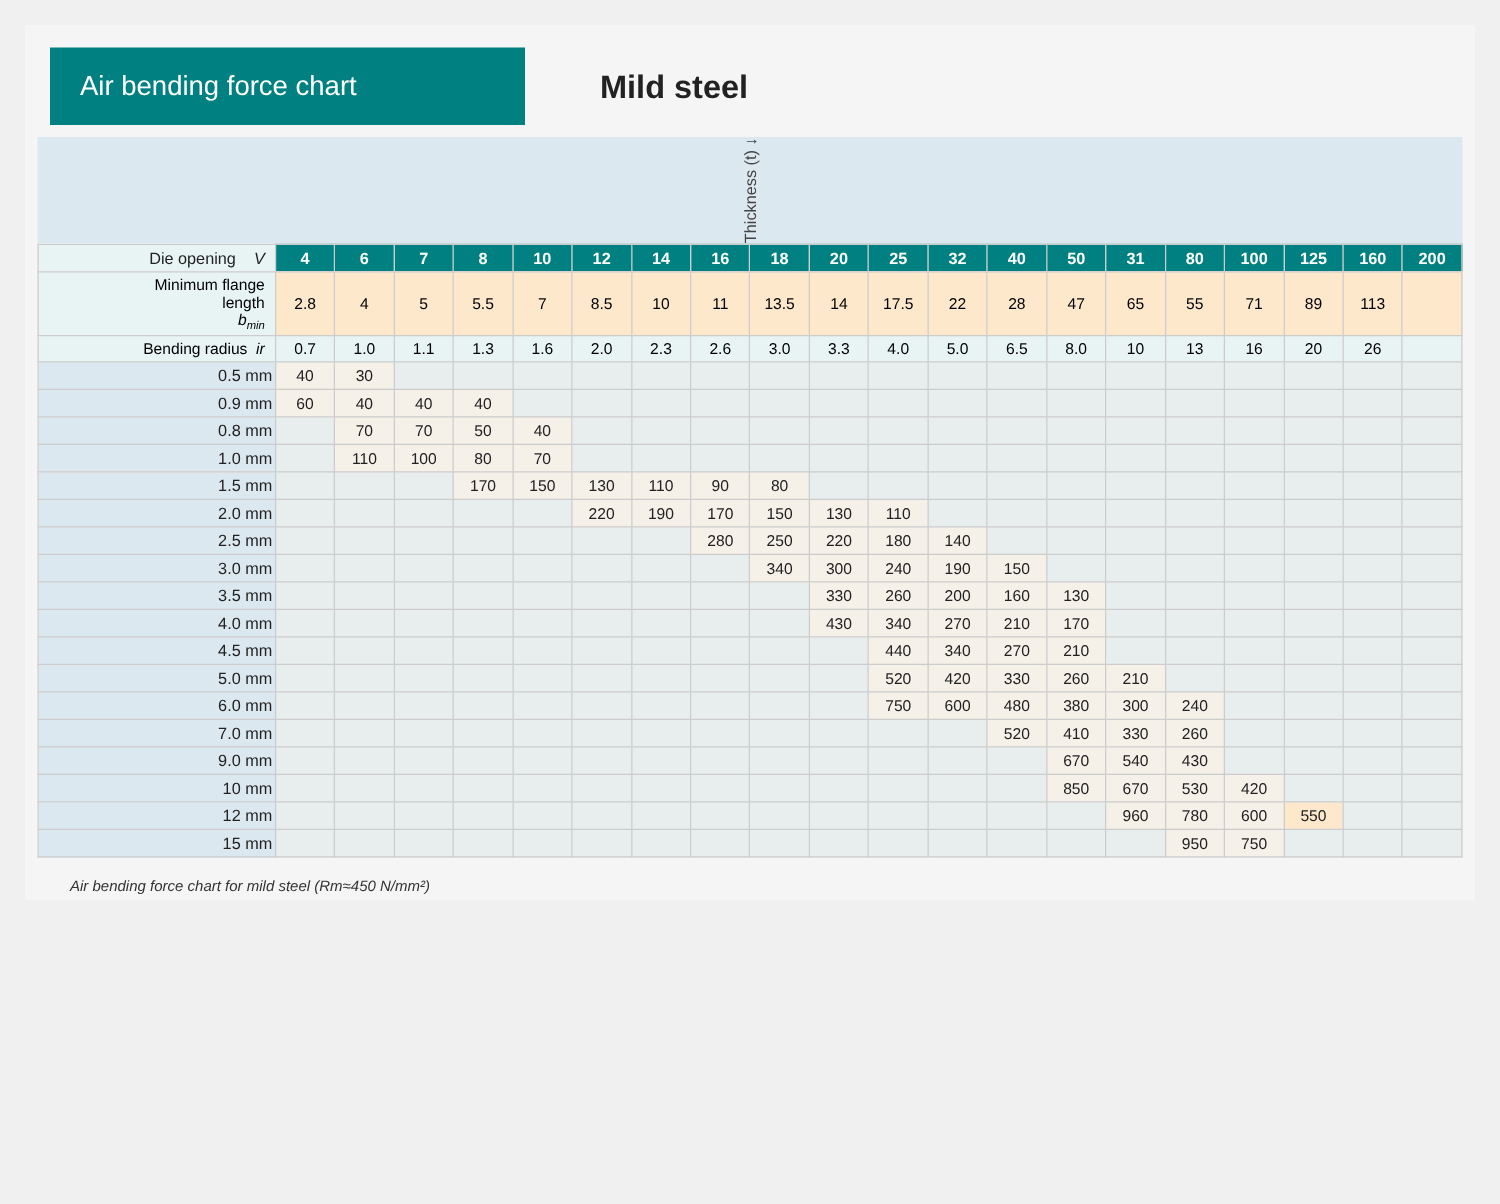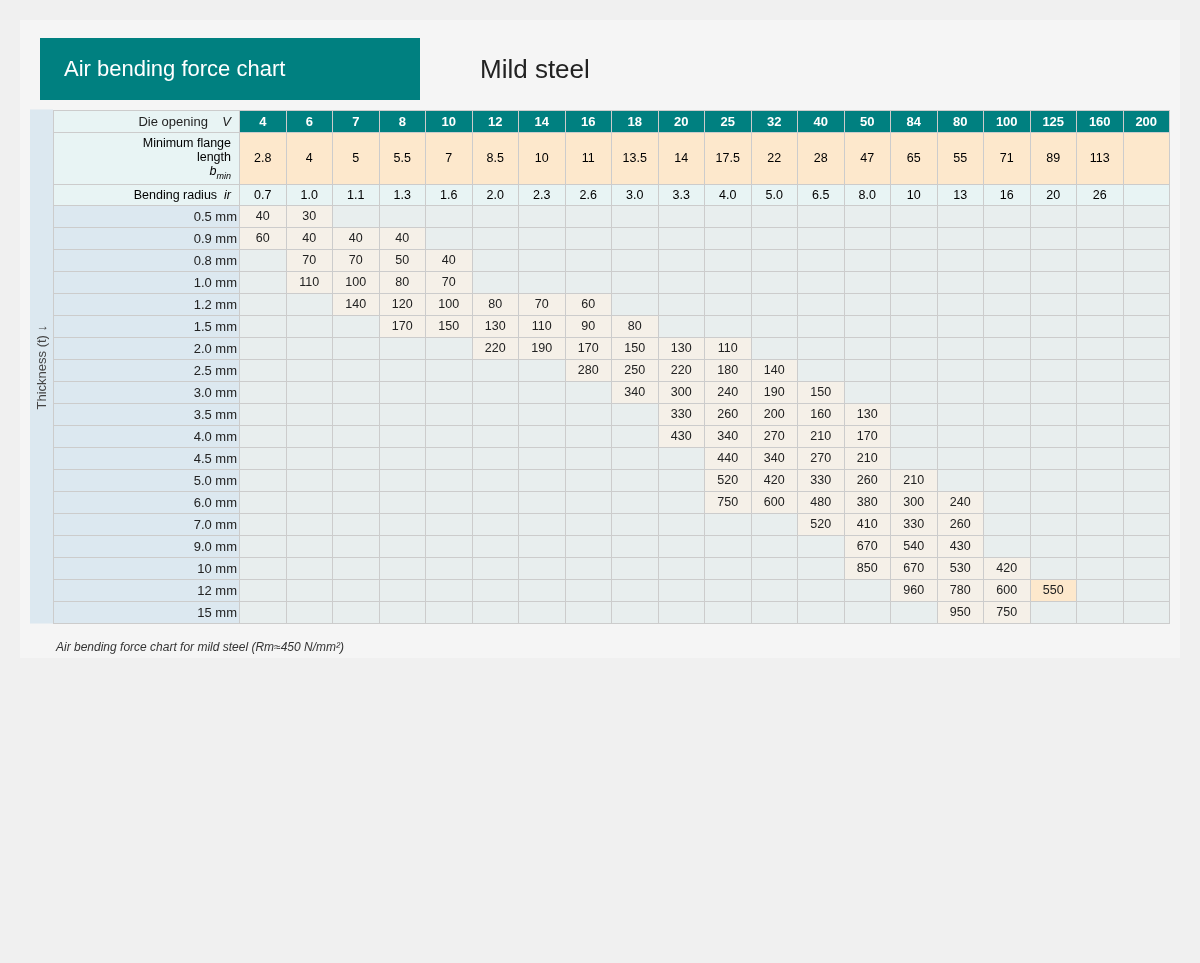--- a/index.html
+++ b/index.html
@@ -24,27 +24,27 @@
       background: #008080;
       color: white;
       font-size: 22px;
       font-weight: 400;
       padding: 18px 24px;
       flex: 0 0 auto;
       min-width: 380px;
     }
     .header-subtitle {
       font-size: 26px;
-      font-weight: 400;
+      font-weight: 700;
       color: #222;
       padding-left: 60px;
     }
     .table-wrapper {
       display: flex;
-      flex-direction: row;
+      flex-direction: column;
       align-items: stretch;
       padding: 0 10px 10px 10px;
     }
     .y-label {
       display: flex;
       align-items: center;
       justify-content: center;
       writing-mode: vertical-rl;
       transform: rotate(180deg);
       font-size: 13px;
@@ -175,21 +175,21 @@
             <th>10</th>
             <th>12</th>
             <th>14</th>
             <th>16</th>
             <th>18</th>
             <th>20</th>
             <th>25</th>
             <th>32</th>
             <th>40</th>
             <th>50</th>
-            <th>84</th>
+            <th>31</th>
             <th>80</th>
             <th>100</th>
             <th>125</th>
             <th>160</th>
             <th>200</th>
           </tr>
         </thead>
         <tbody id="table-body">
         <tr class="row-header-flange">
               <td class="label-cell label-cell-wide">Minimum flange<br>length<br><em>b<sub>min</sub></em></td>
@@ -323,43 +323,20 @@
               <td class="empty"></td>
               <td class="empty"></td>
               <td class="empty"></td>
               <td class="empty"></td>
               <td class="empty"></td>
               <td class="empty"></td>
               <td class="empty"></td>
               <td class="empty"></td>
             </tr>
             <tr class="data-row">
-              <td class="label-cell label-cell-wide">1.2 mm</td>
-              <td class="empty"></td>
-              <td class="empty"></td>
-              <td class="filled">140</td>
-              <td class="filled">120</td>
-              <td class="filled">100</td>
-              <td class="filled">80</td>
-              <td class="filled">70</td>
-              <td class="filled">60</td>
-              <td class="empty"></td>
-              <td class="empty"></td>
-              <td class="empty"></td>
-              <td class="empty"></td>
-              <td class="empty"></td>
-              <td class="empty"></td>
-              <td class="empty"></td>
-              <td class="empty"></td>
-              <td class="empty"></td>
-              <td class="empty"></td>
-              <td class="empty"></td>
-              <td class="empty"></td>
-            </tr>
-            <tr class="data-row">
               <td class="label-cell label-cell-wide">1.5 mm</td>
               <td class="empty"></td>
               <td class="empty"></td>
               <td class="empty"></td>
               <td class="filled">170</td>
               <td class="filled">150</td>
               <td class="filled">130</td>
               <td class="filled">110</td>
               <td class="filled">90</td>
               <td class="filled">80</td>

